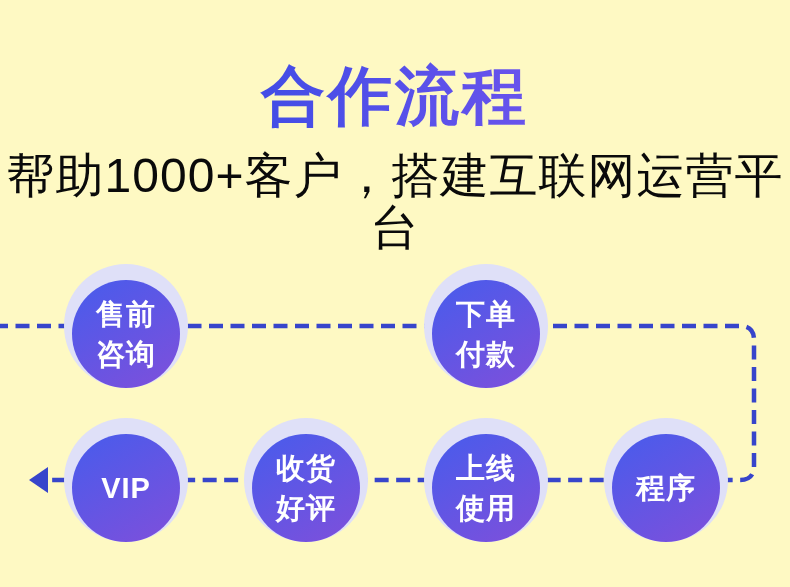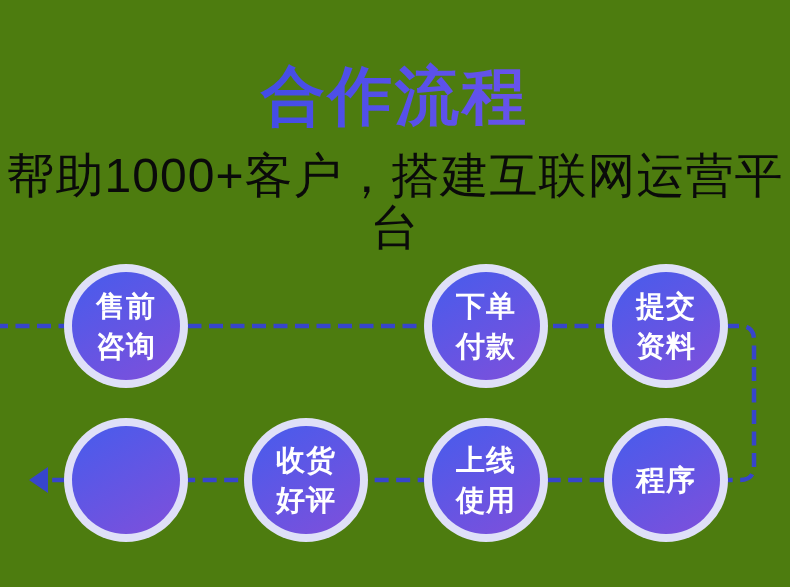--- a/index.html
+++ b/index.html
@@ -10,21 +10,21 @@
     --halo:#dfe0f8;
     --circle-gradient-start:#4b5beb;
     --circle-gradient-end:#7b50dc;
     --circle-text:#ffffff;
   }
   html,body{margin:0;padding:0;background:#ffffff;}
   body{font-family:"Liberation Sans","DejaVu Sans",sans-serif;}
   .canvas{
     position:relative;
     width:790px;height:587px;
-    background:#4d7c0f;
+    background:#fef9c3;
     overflow:hidden;
     text-decoration:underline;
   }
   .page-title{
     position:absolute;
     top:56px;left:0;right:0;
     text-align:center;
     font-size:64px;
     font-weight:800;
     letter-spacing:3px;
@@ -60,21 +60,21 @@
   }
   .arrow-head{
     fill:var(--line);
   }
   .step{
     position:absolute;
     width:124px;height:124px;
     border-radius:50%;
     background:var(--halo);
     display:flex;
-    align-items:center;
+    align-items:flex-end;
     justify-content:center;
   }
   .step-inner{
     width:108px;height:108px;
     border-radius:50%;
     background-image:linear-gradient(148deg,var(--circle-gradient-start) 8%,var(--circle-gradient-end) 92%);
     display:flex;
     flex-direction:column;
     align-items:center;
     justify-content:center;
@@ -113,29 +113,24 @@
         <span>售前</span>
         <span>咨询</span>
       </div>
     </div>
     <div class="step r1 c3">
       <div class="step-inner">
         <span>下单</span>
         <span>付款</span>
       </div>
     </div>
-    <div class="step r1 c4">
-      <div class="step-inner">
-        <span>提交</span>
-        <span>资料</span>
-      </div>
-    </div>
 
     <div class="step r2 c1">
       <div class="step-inner">
+        <span>VIP</span>
       </div>
     </div>
     <div class="step r2 c2">
       <div class="step-inner">
         <span>收货</span>
         <span>好评</span>
       </div>
     </div>
     <div class="step r2 c3">
       <div class="step-inner">

